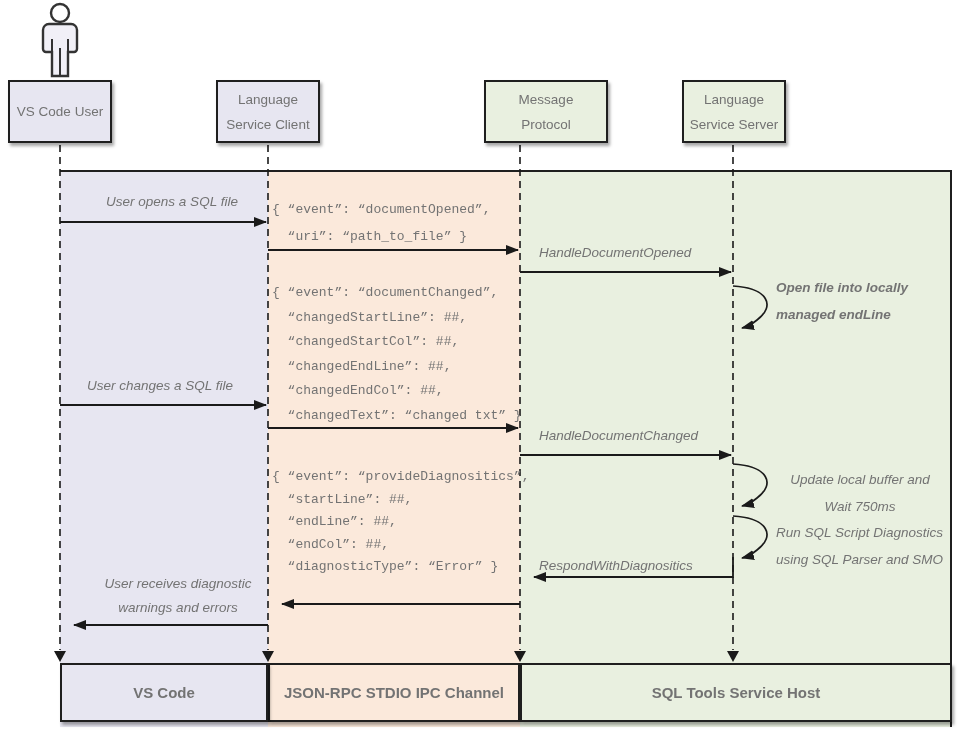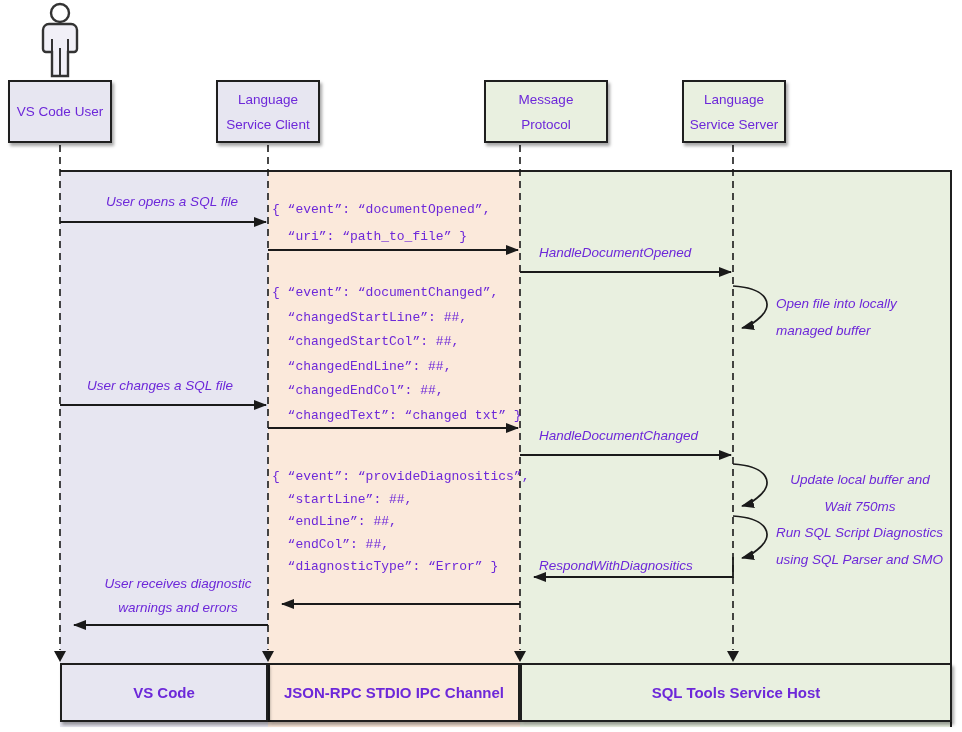--- a/index.html
+++ b/index.html
@@ -1,17 +1,17 @@
 <!DOCTYPE html>
 <html style="--lav: #e7e6f1; --peach: #fbe9db; --green: #e9f0e0; --border: #1f1f1f;"><head>
 <meta charset="utf-8">
 <style>
   html,body{margin:0;padding:0;background:#fff;}
   .canvas{position:relative;width:962px;height:732px;background:#fff;overflow:hidden;
-          font-family:"Liberation Sans",sans-serif;color:#6d28d9;}
+          font-family:"Liberation Sans",sans-serif;color:#737373;}
   .col{position:absolute;top:170px;height:557px;border-top:2px solid var(--border,#1f1f1f);box-sizing:border-box;}
   .col-lav{left:60px;width:208px;background:var(--lav,#e7e6f1);}
   .col-peach{left:268px;width:252px;background:var(--peach,#fbe9db);}
   .col-green{left:520px;width:432px;background:var(--green,#e9f0e0);border-right:2px solid var(--border,#1f1f1f);}
   svg.overlay{position:absolute;left:0;top:0;width:962px;height:732px;pointer-events:none;}
   .abox{position:absolute;top:80px;height:63px;border:2px solid #1f1f1f;box-sizing:border-box;
         display:flex;flex-direction:column;align-items:center;justify-content:center;
         font-size:13.5px;line-height:25px;box-shadow:2px 3px 3px rgba(0,0,0,.35);text-align:center;}
   .bbox{position:absolute;top:663px;height:59px;border:2px solid #1f1f1f;box-sizing:border-box;
         display:flex;align-items:center;justify-content:center;font-size:15px;font-weight:bold;
@@ -103,23 +103,23 @@
     <div>Message</div>
     <div>Protocol</div>
   </div>
   <div class="abox fill-green" style="left:682px;width:104px;">
     <div>Language</div>
     <div>Service Server</div>
   </div>
 
   <div class="lbl ctr" style="left:60px;top:194px;width:208px;">User opens a SQL file</div>
   <div class="lbl" style="left:539px;top:245px;">HandleDocumentOpened</div>
-  <div class="lbl note" style="left:776px;top:290px;">
+  <div class="lbl note" style="left:776px;top:274px;font-weight:bold;">
     <div>Open file into locally</div>
-    <div>managed buffer</div>
+    <div>managed endLine</div>
   </div>
   <div class="lbl ctr" style="left:60px;top:378px;width:184px;">User changes a SQL file</div>
   <div class="lbl" style="left:539px;top:428px;font-style:italic;">HandleDocumentChanged</div>
   <div class="lbl note ctr" style="left:768px;top:466px;width:168px;font-style:italic;">
     <div>Update local buffer and</div>
     <div>Wait 750ms</div>
   </div>
   <div class="lbl note" style="left:776px;top:519px;">
     <div>Run SQL Script Diagnostics</div>
     <div>using SQL Parser and SMO</div>

